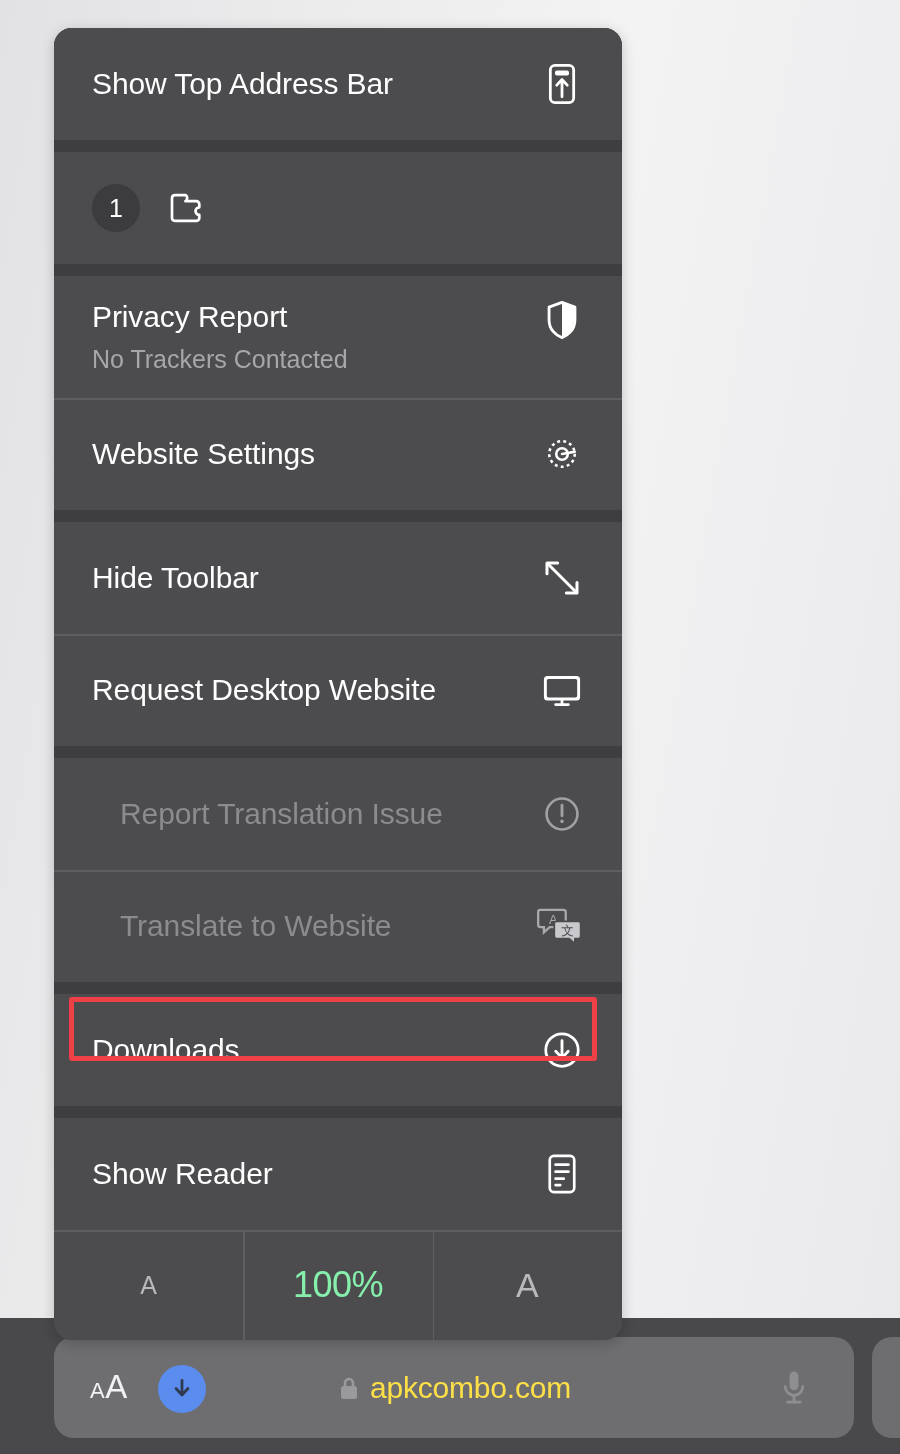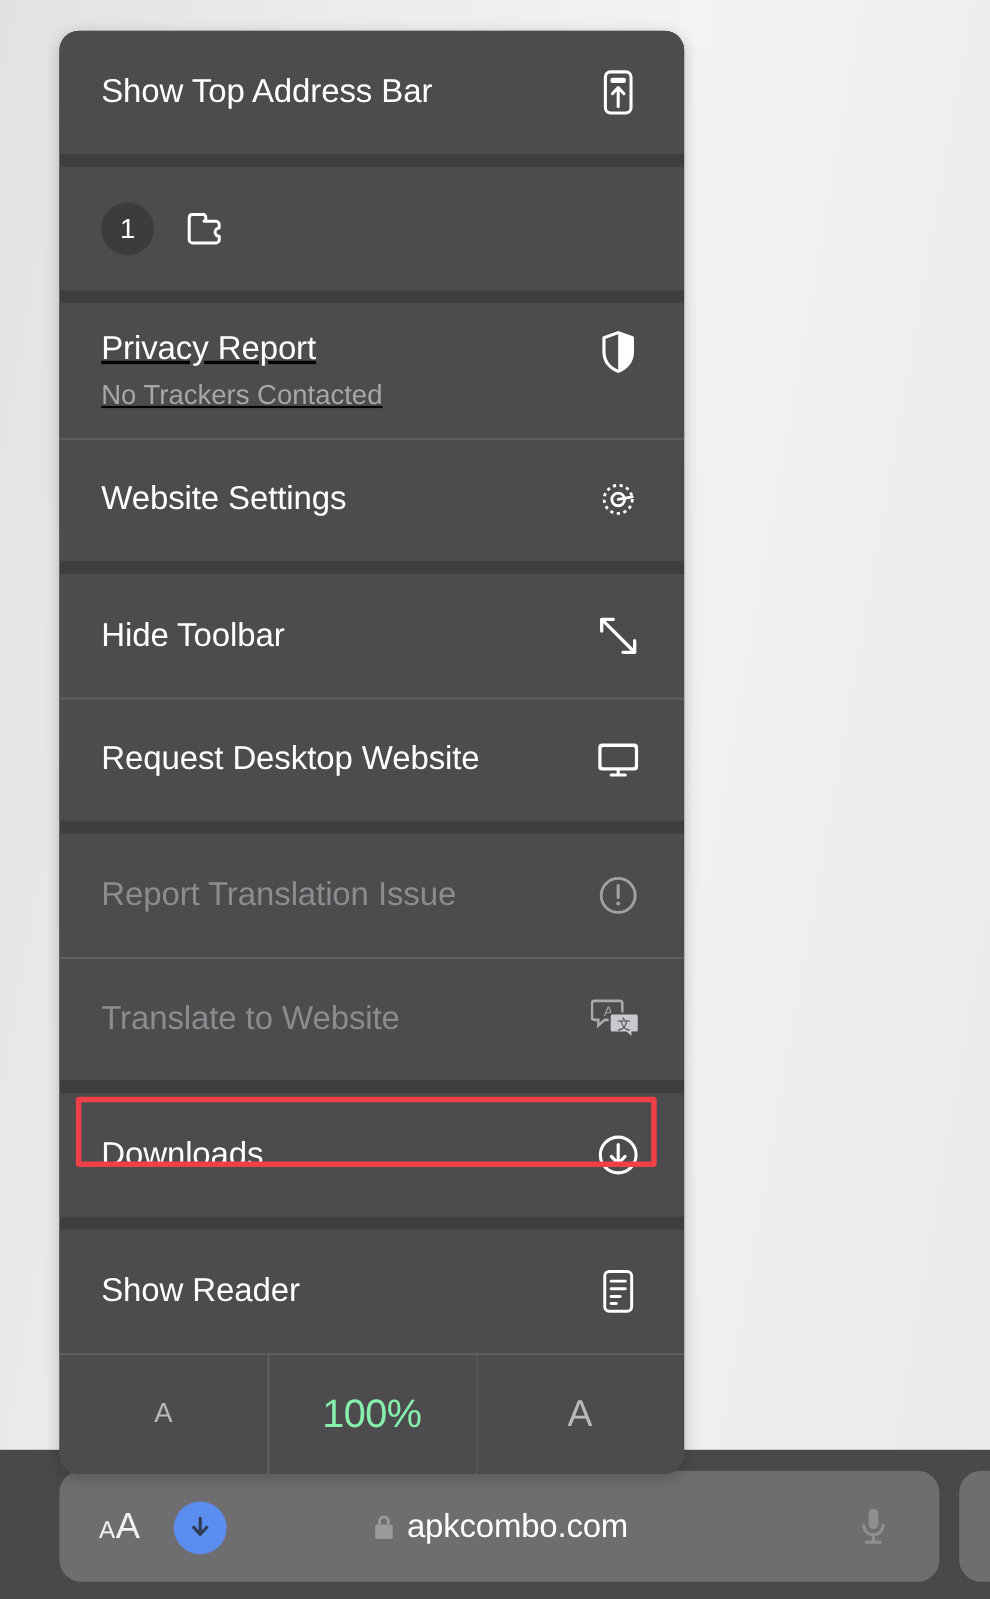--- a/index.html
+++ b/index.html
@@ -93,21 +93,21 @@
     top: 0;
     width: 800px;
     height: 101px;
     display: flex;
     align-items: center;
     justify-content: center;
     gap: 9px;
     pointer-events: none;
   }
   #url-text {
-    color: #ffffff;
+    color: #fde047;
     font-size: 30px;
     letter-spacing: -0.2px;
   }
   #mic-btn {
     position: absolute;
     right: 38px;
     top: 30px;
     width: 44px;
     height: 44px;
     display: flex;
@@ -162,21 +162,21 @@
     font-size: 30px;
     letter-spacing: -0.1px;
     line-height: 1.15;
   }
   .row .subtitle {
     color: #a7a6a9;
     font-size: 25px;
     margin-top: 11px;
     line-height: 1.15;
   }
-  .row.disabled .title { color: #8c8b8f; }
+  .row.disabled .title { color: #8c8b8f; margin-left: 28px; }
   .row .right {
     display: flex;
     align-items: center;
     gap: 26px;
   }
   .badge {
     width: 48px;
     height: 48px;
     border-radius: 50%;
     background: #3c3b3e;
@@ -190,21 +190,21 @@
     width: 44px;
     height: 44px;
     display: flex;
     align-items: center;
     justify-content: center;
     flex: 0 0 auto;
   }
   .icon svg { display: block; }
 
   
-  .row.two-line { min-height: 122px; align-items: center; text-decoration: underline; }
+  .row.two-line { min-height: 122px; align-items: center; }
   .row.two-line .right { align-self: flex-start; margin-top: 22px; }
 
   
   #zoom-row {
     display: flex;
     height: 110px;
     background: #4c4b4e;
     position: relative;
   }
   #zoom-row::before {

